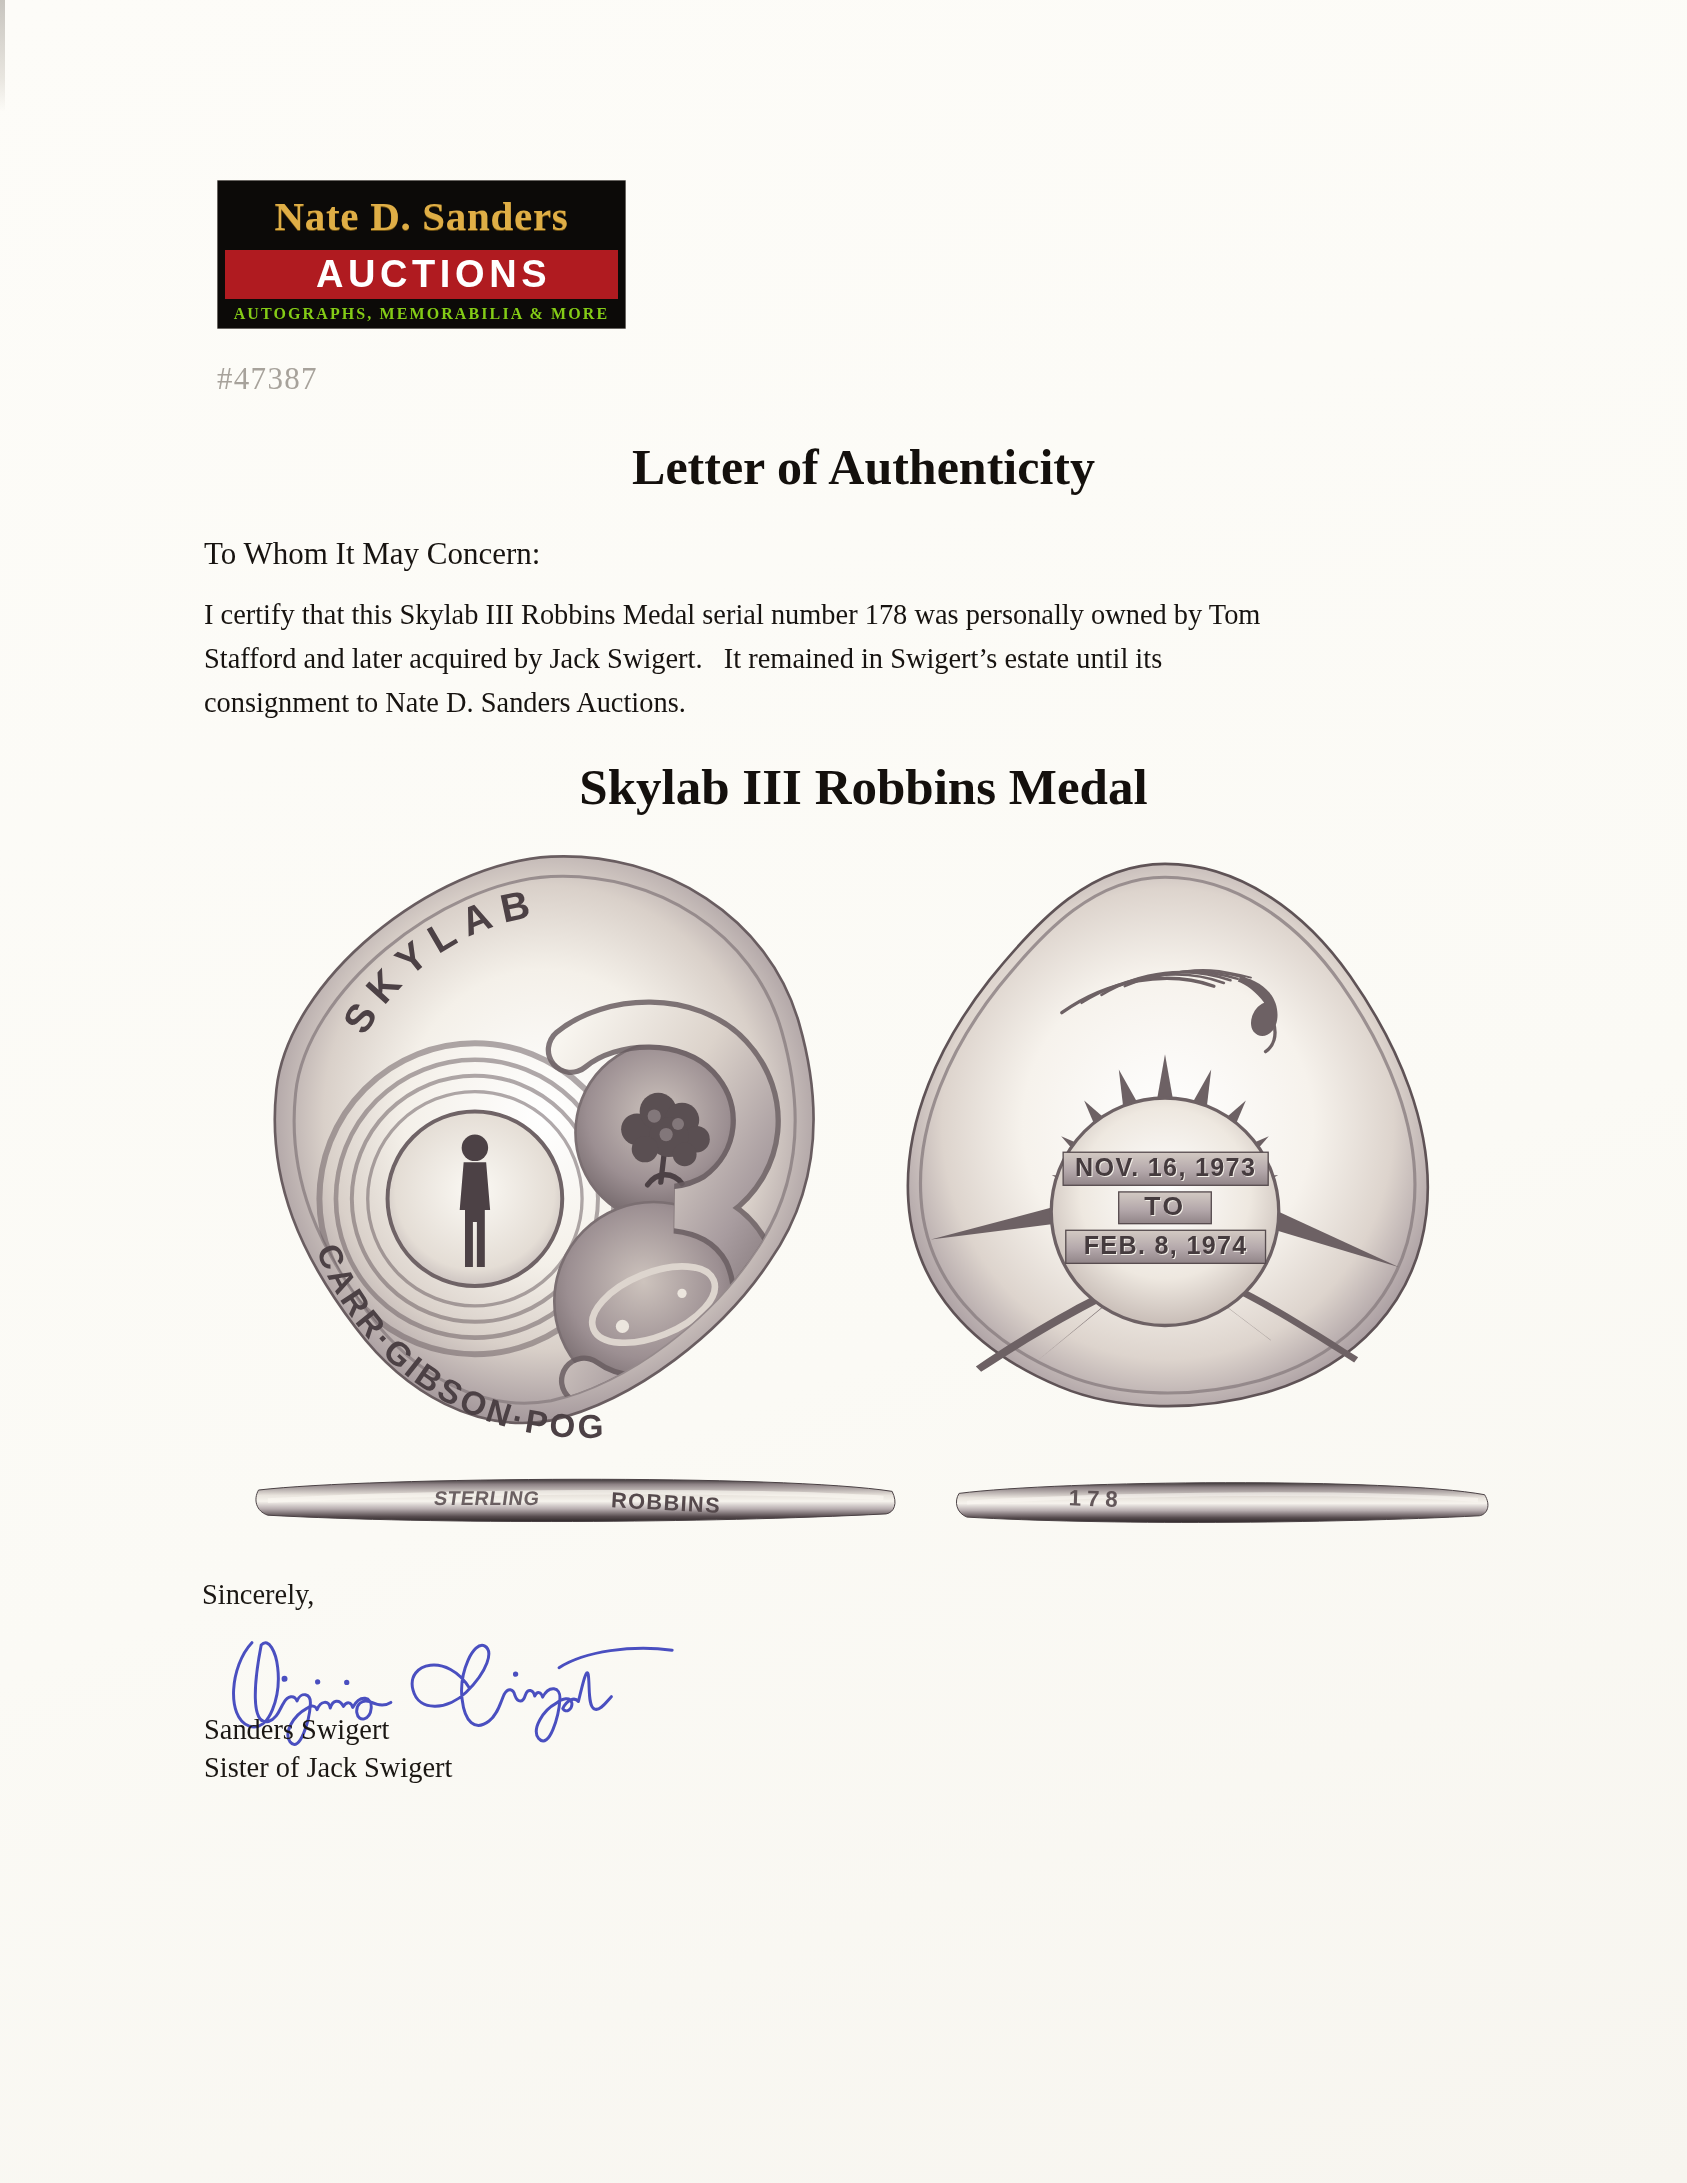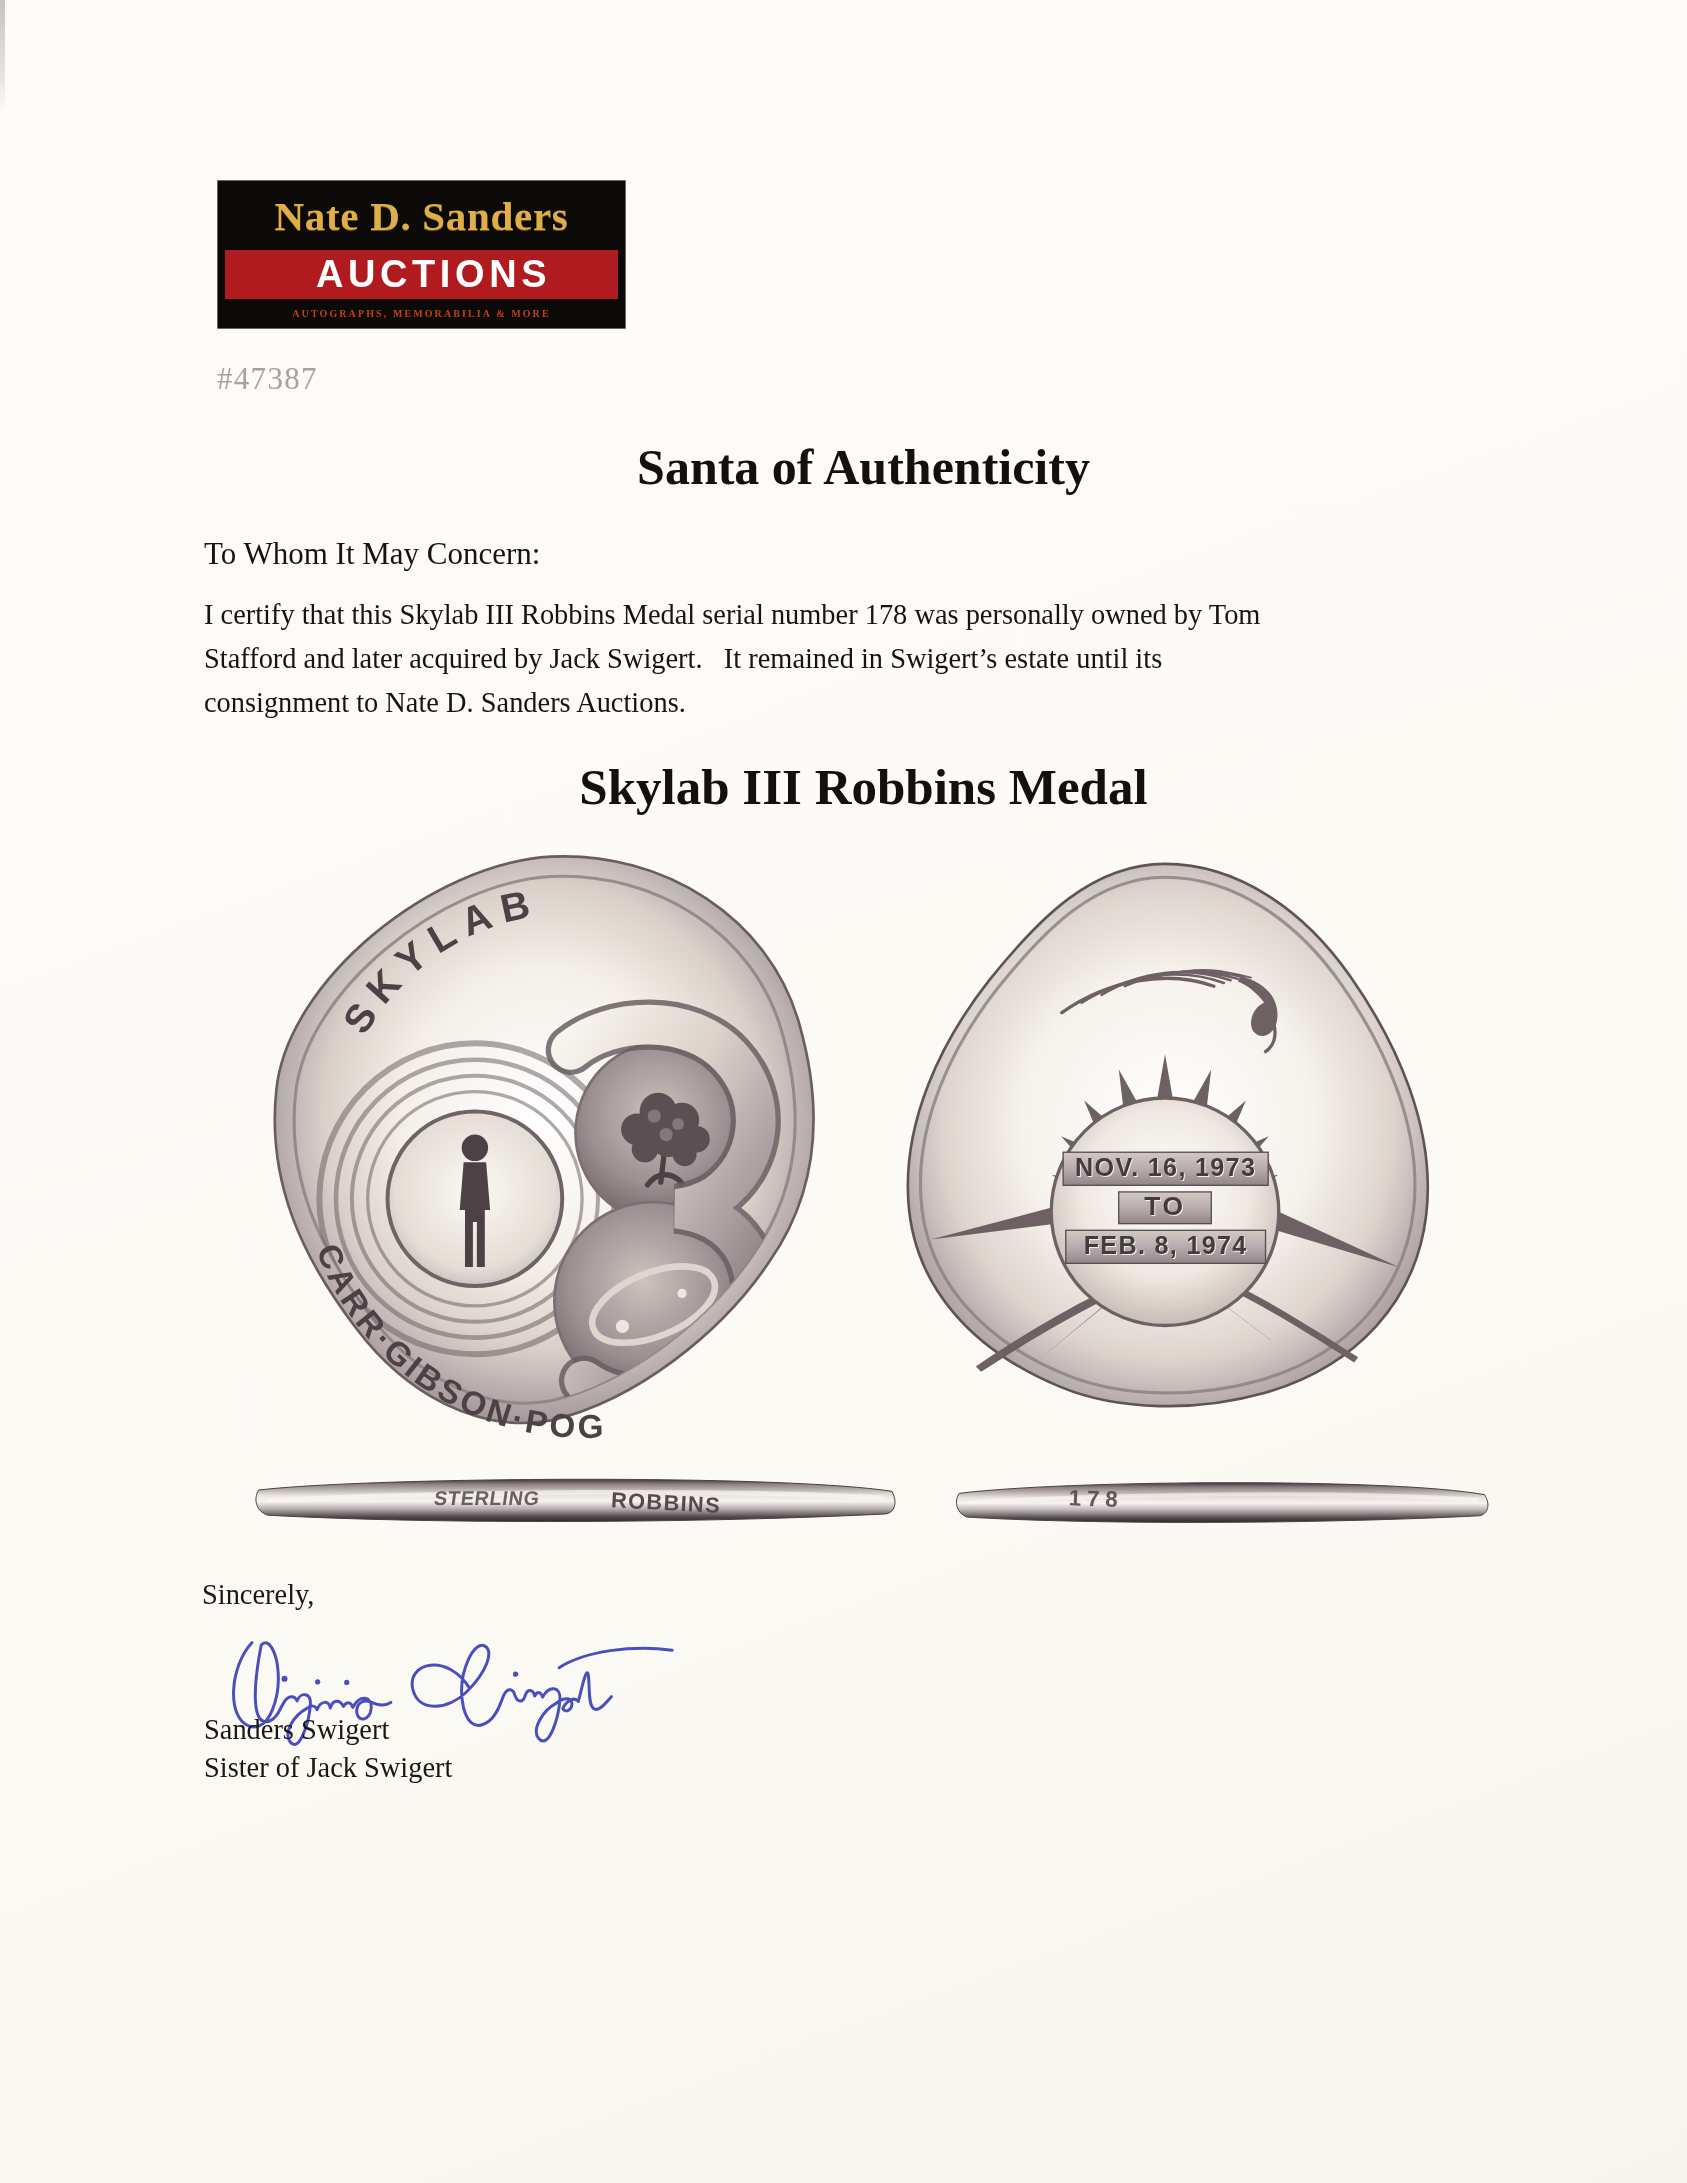--- a/index.html
+++ b/index.html
@@ -26,22 +26,22 @@
     text-shadow:0 0.7px 0 #6b4e10;
   }
   .logo-band{
     height:49px;margin:0 6.6px;background:#b01b20;
     display:flex;align-items:center;justify-content:center;
     font-family:"Liberation Sans",sans-serif;font-weight:bold;font-size:38px;
     letter-spacing:4.6px;color:#ffffff;padding-left:24px;
   }
   .logo-tag{
     flex:1;display:flex;align-items:center;justify-content:center;
-    font-family:"Liberation Serif",serif;font-weight:bold;font-size:10px;
-    letter-spacing:2.1px;color:#c2410c;
+    font-family:"Liberation Serif",serif;font-weight:bold;font-size:16px;
+    letter-spacing:2.1px;color:#84cc16;
   }
   
   .item-number{
     left:217px;top:361px;
     font-size:31px;color:#a7a29b;letter-spacing:1.3px;
   }
   .content-center{left:205px;width:1317px;text-align:center;}
   .letter-title{
     top:438px;
     font-weight:bold;font-size:50px;color:#14100d;
@@ -84,21 +84,21 @@
   <div class="abs scan-sliver"></div>
 
   <div class="abs logo">
     <div class="logo-name">Nate D. Sanders</div>
     <div class="logo-band">AUCTIONS</div>
     <div class="logo-tag">AUTOGRAPHS, MEMORABILIA &amp; MORE</div>
   </div>
 
   <div class="abs item-number">#47387</div>
 
-  <div class="abs content-center letter-title">Santa of Authenticity</div>
+  <div class="abs content-center letter-title">Letter of Authenticity</div>
 
   <div class="abs salutation">To Whom It May Concern:</div>
 
   <div class="abs body-par">I certify that this Skylab III Robbins Medal serial number 178 was personally owned by Tom
 Stafford and later acquired by Jack Swigert.   It remained in Swigert’s estate until its
 consignment to Nate D. Sanders Auctions.</div>
 
   <div class="abs content-center item-heading">Skylab III Robbins Medal</div>
 
   <svg class="abs" style="left:240px;top:838px;" width="620" height="607" viewBox="0 0 937 917">

